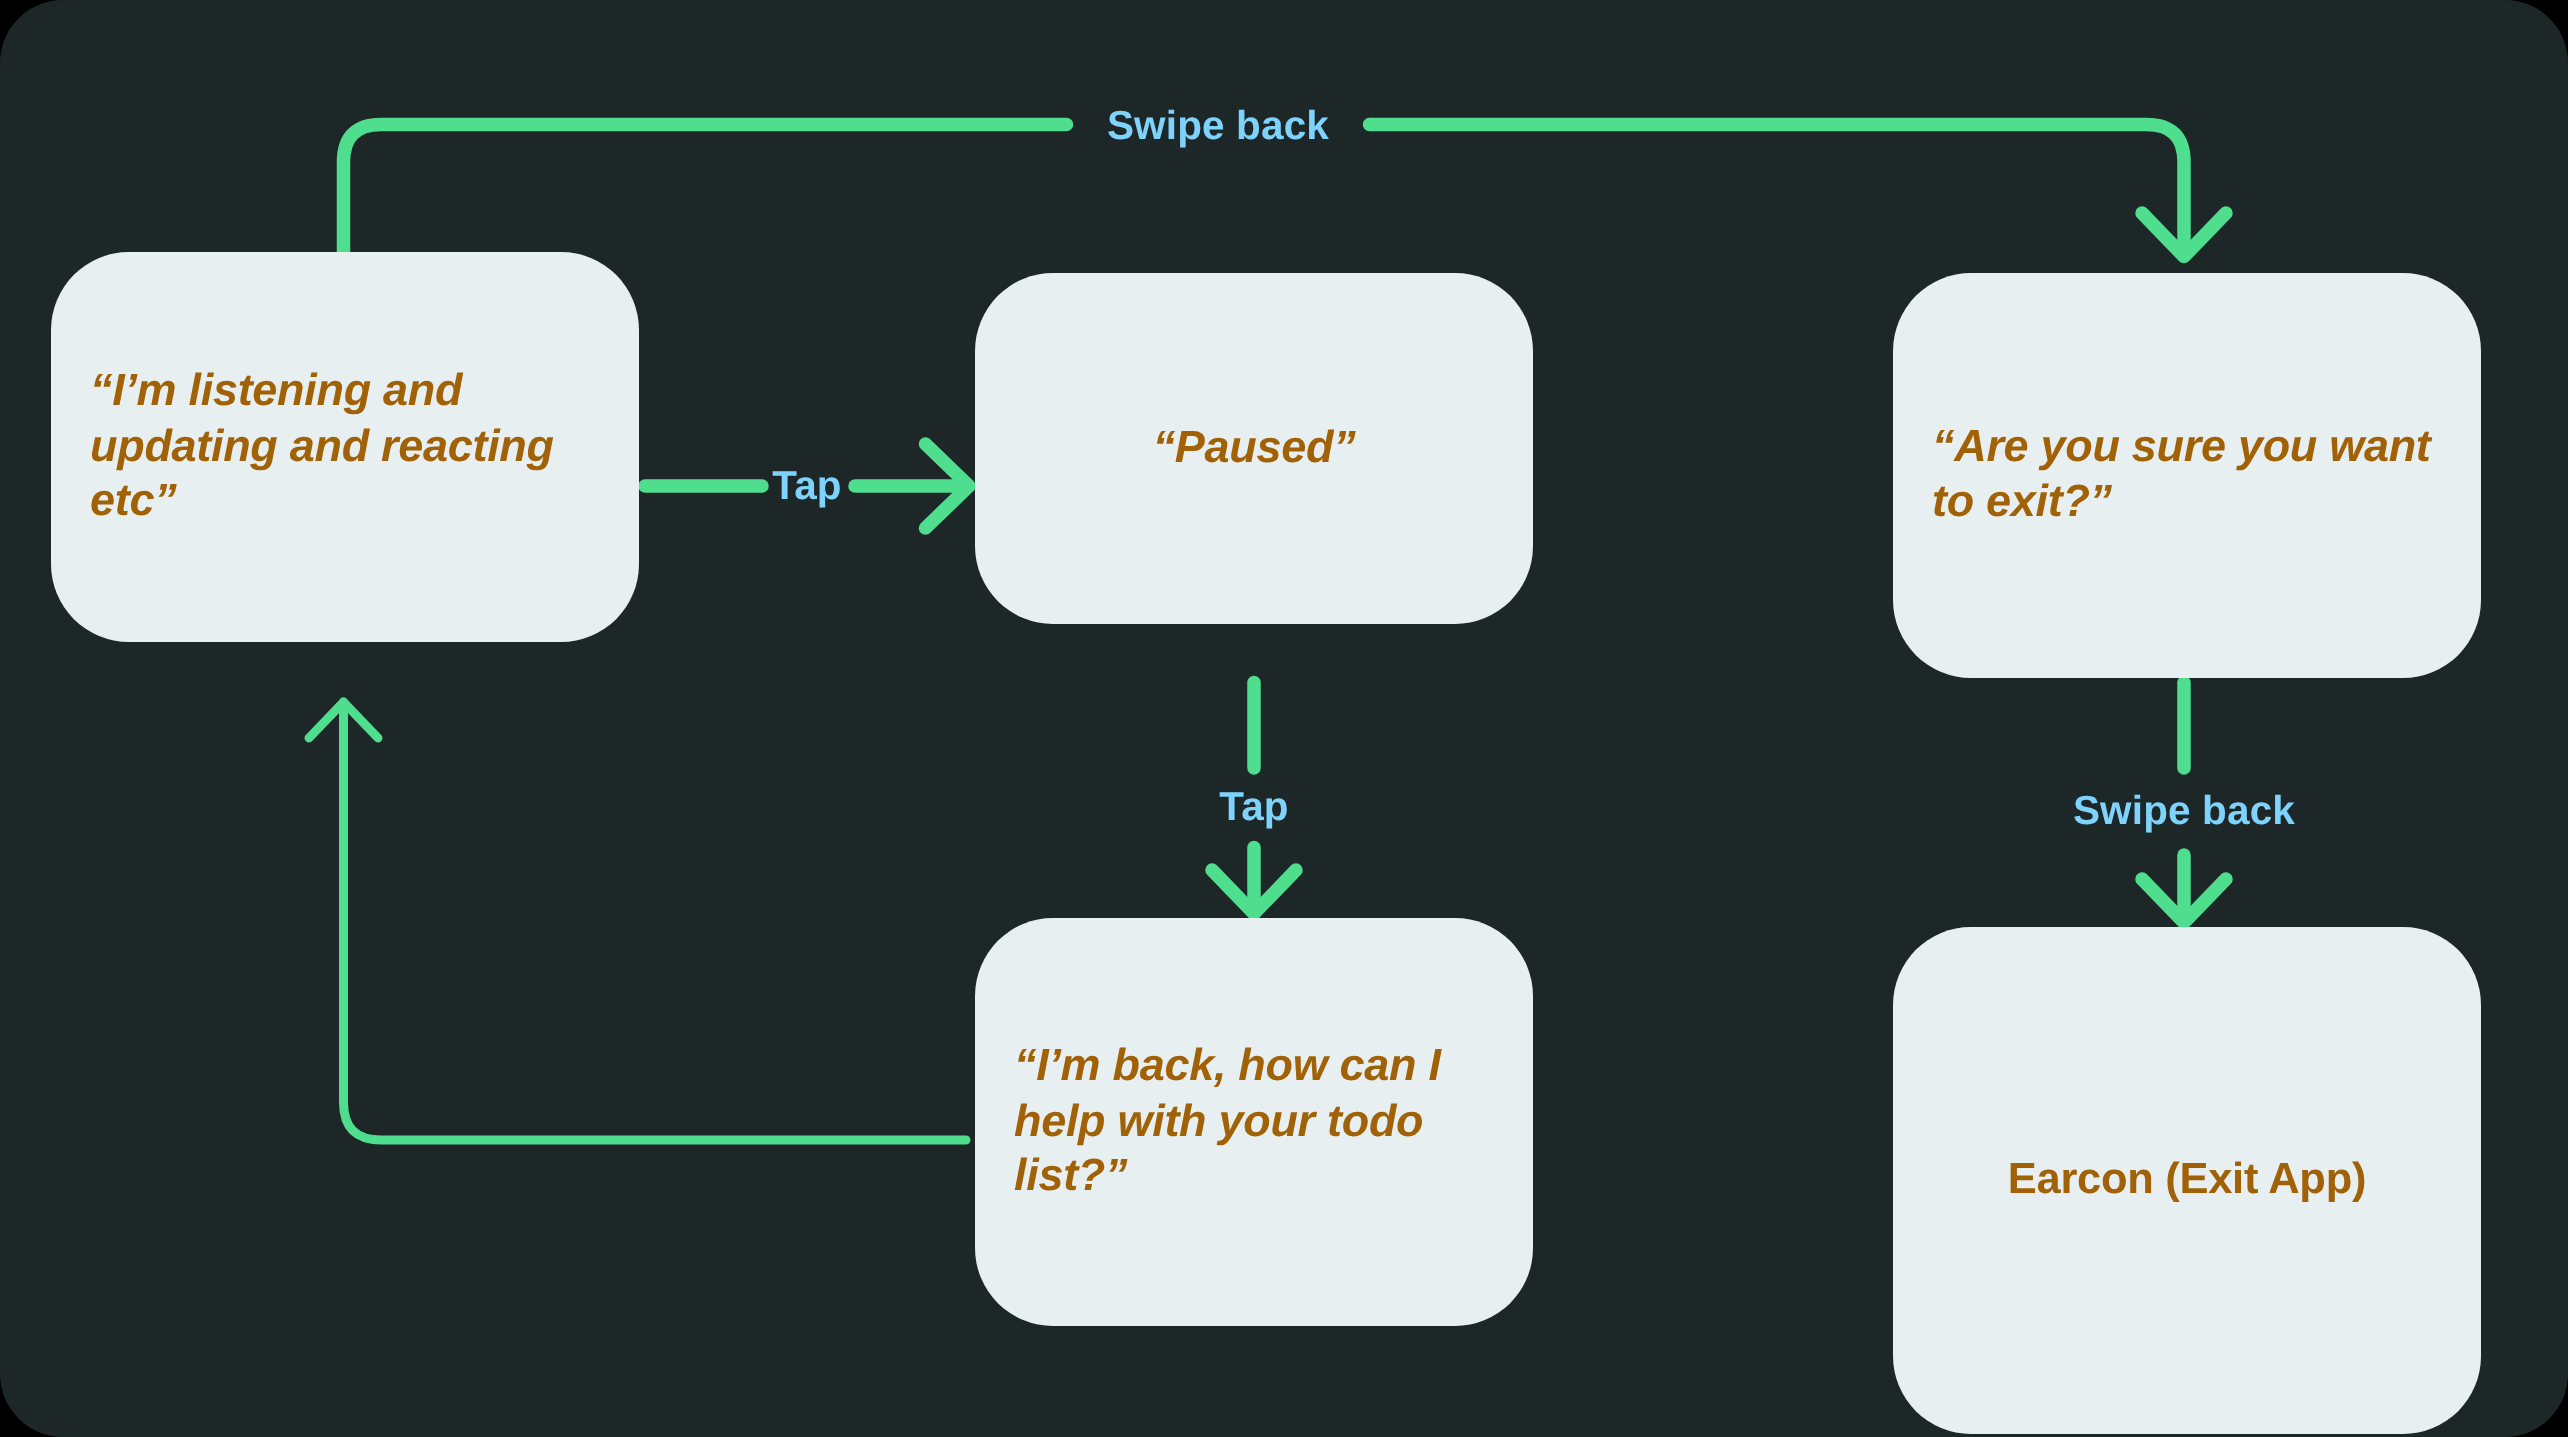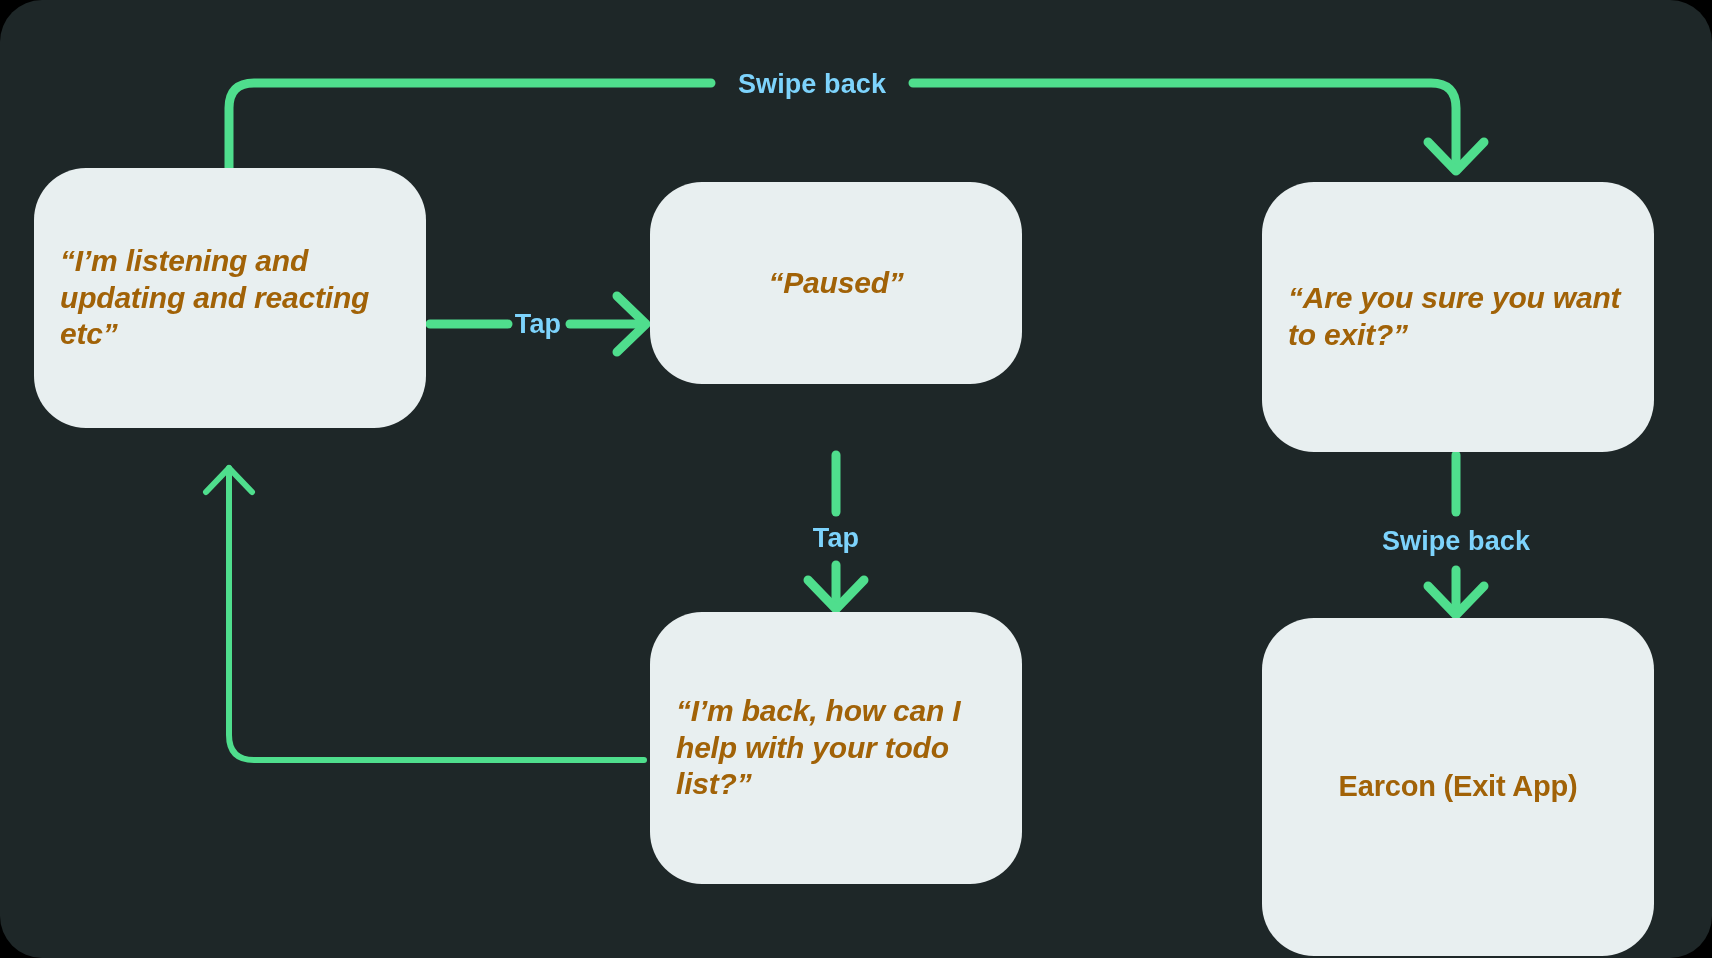--- a/index.html
+++ b/index.html
@@ -82,21 +82,21 @@
     <path d="M 1428 586 L 1456 615 L 1484 586" fill="none" stroke="#4FDE8D" stroke-width="9" stroke-linecap="round" stroke-linejoin="round"></path>
 
     <path d="M 644 760 L 254 760 Q 229 760 229 735 L 229 468" fill="none" stroke="#4FDE8D" stroke-width="6" stroke-linecap="round"></path>
     <path d="M 206 492 L 229 468 L 252 492" fill="none" stroke="#4FDE8D" stroke-width="6" stroke-linecap="round" stroke-linejoin="round"></path>
   </svg>
 
   <div class="node" style="left:34px; top:168px; width:392px; height:260px;">
     <div class="node-label">“I’m listening and updating and reacting etc”</div>
   </div>
 
-  <div class="node" style="left:650px; top:182px; width:372px; height:202px;">
+  <div class="node" style="left:650px; top:182px; width:372px; height:234px;">
     <div class="node-label">“Paused”</div>
   </div>
 
   <div class="node" style="left:650px; top:612px; width:372px; height:272px;">
     <div class="node-label">“I’m back, how can I help with your todo list?”</div>
   </div>
 
   <div class="node" style="left:1262px; top:182px; width:392px; height:270px;">
     <div class="node-label">“Are you sure you want to exit?”</div>
   </div>

